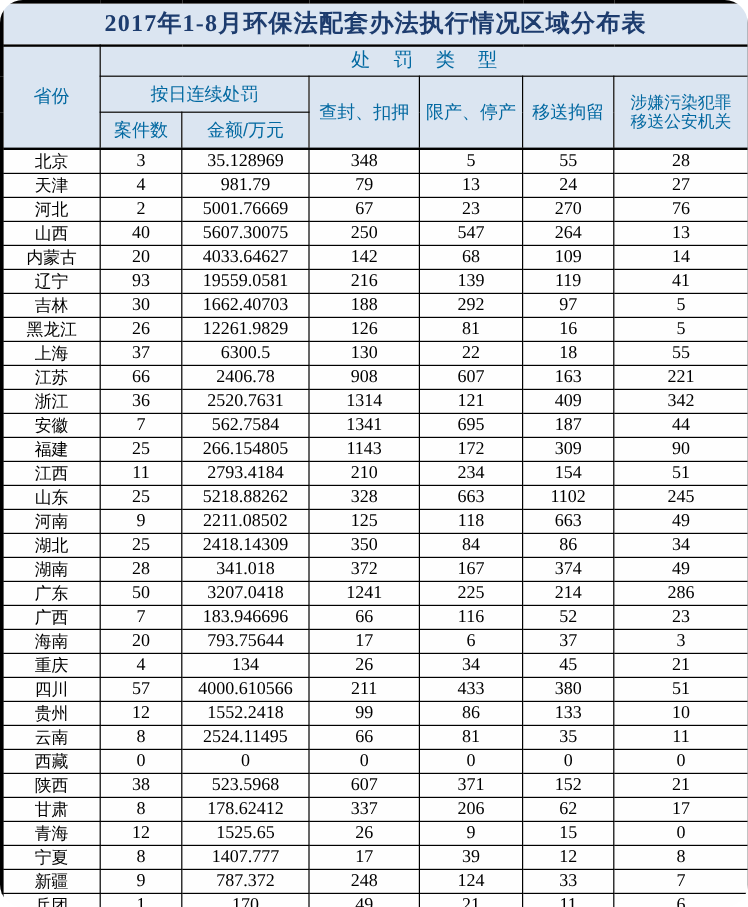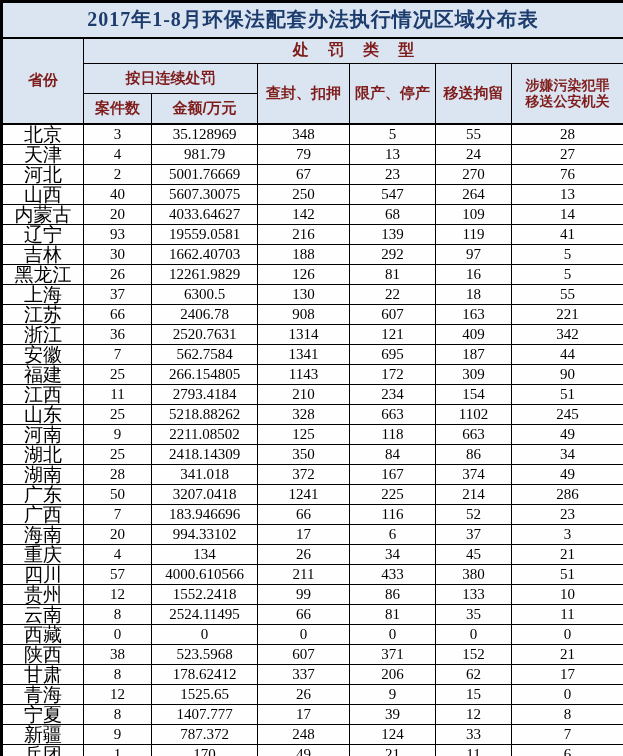--- a/index.html
+++ b/index.html
@@ -11,20 +11,21 @@
   html, body {
     margin: 0;
     padding: 0;
     background: #ffffff;
     font-family: "Liberation Sans", sans-serif;
   }
   .wrap {
     width: 623px;
     height: 756px;
     overflow: hidden;
+    border-radius: 19px;
   }
   table {
     border-collapse: collapse;
     table-layout: fixed;
     width: 623px;
     height: 756px;
     border: 3px solid var(--border-color);
   }
   th, td {
     border: 1px solid var(--border-color);
@@ -32,22 +33,22 @@
     vertical-align: middle;
     padding: 0;
     overflow: hidden;
     white-space: nowrap;
   }
   thead {
     border-bottom: 2px solid var(--border-color);
   }
   thead th {
     background: var(--header-bg);
-    color: #7f1d1d;
-    font-weight: bold;
+    color: #0369a1;
+    font-weight: normal;
     font-size: 15px;
     font-family: "Liberation Sans", sans-serif;
   }
   .title-row { height: 36px; }
   .title-cell {
     background: var(--header-bg);
     color: var(--title-color);
     font-family: "Liberation Serif", serif;
     font-weight: bold;
     font-size: 20px;
@@ -69,21 +70,21 @@
   }
   tbody td {
     background: var(--body-bg);
     font-family: "Liberation Serif", serif;
     font-size: 15px;
     height: 19px;
     line-height: 1;
   }
   tbody td.prov {
     font-family: "Liberation Sans", sans-serif;
-    font-size: 19px;
+    font-size: 14px;
   }
 </style>
 </head>
 <body>
 
 <div class="wrap">
   <table>
     <colgroup>
       <col style="width:82px">
       <col style="width:68px">
@@ -293,21 +294,21 @@
           <td>7</td>
           <td>183.946696</td>
           <td>66</td>
           <td>116</td>
           <td>52</td>
           <td>23</td>
         </tr>
         <tr>
           <td class="prov">海南</td>
           <td>20</td>
-          <td>994.33102</td>
+          <td>793.75644</td>
           <td>17</td>
           <td>6</td>
           <td>37</td>
           <td>3</td>
         </tr>
         <tr>
           <td class="prov">重庆</td>
           <td>4</td>
           <td>134</td>
           <td>26</td>

